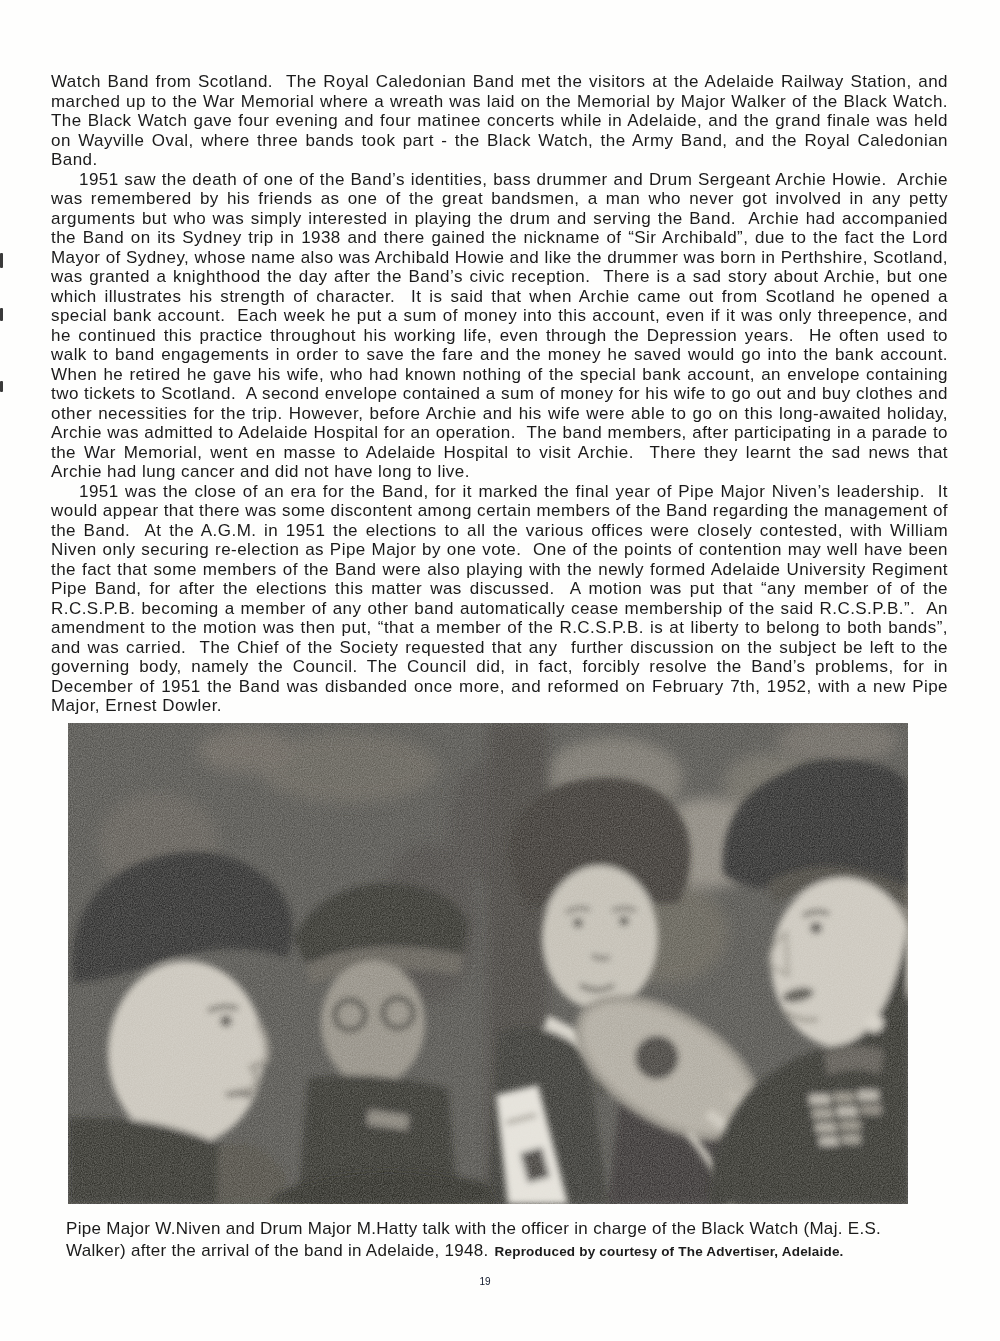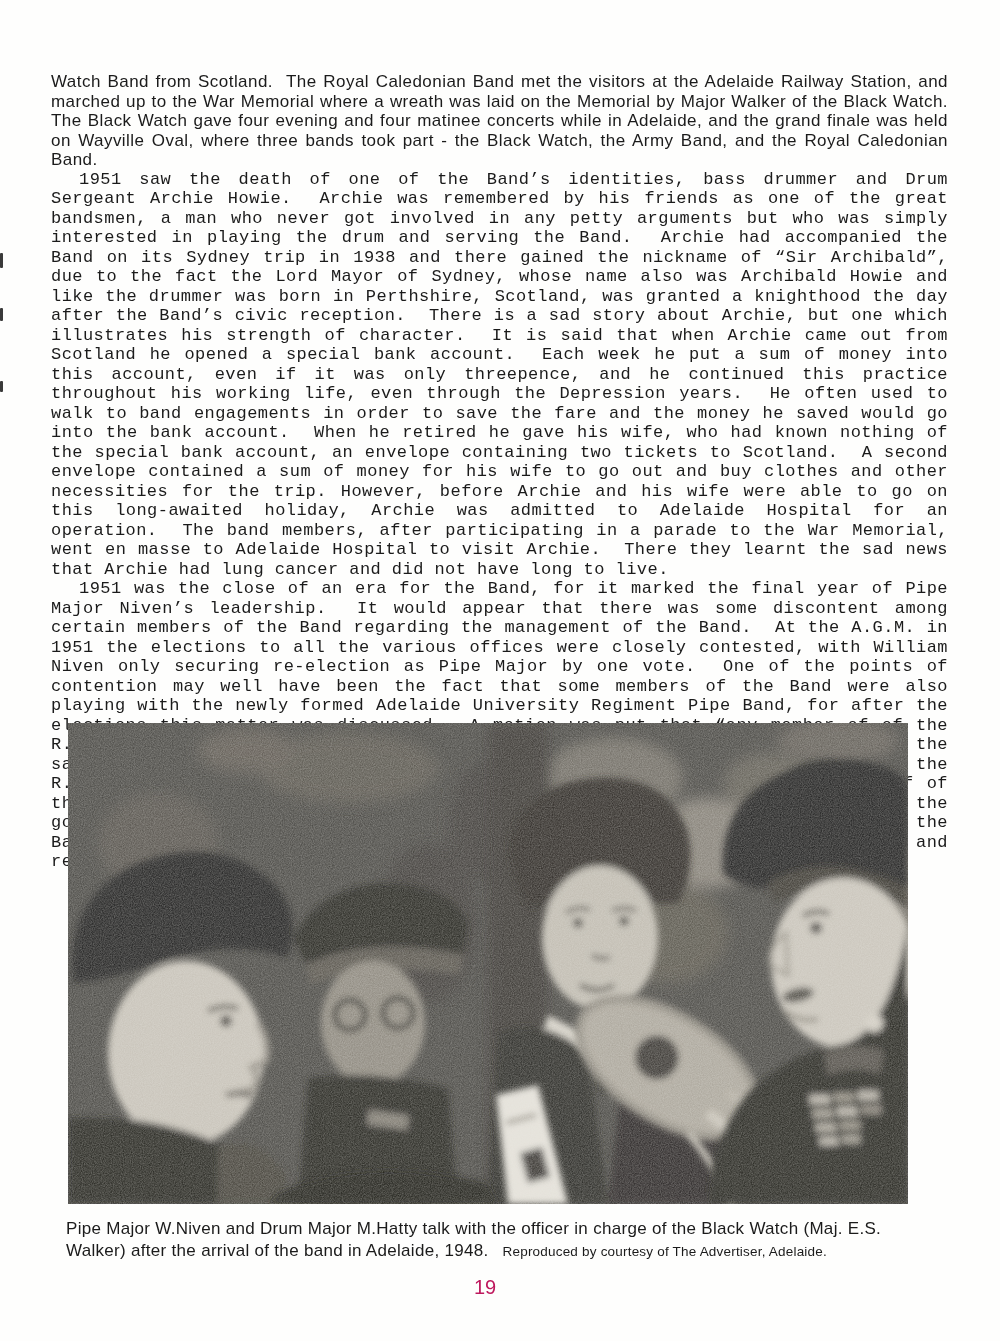--- a/index.html
+++ b/index.html
@@ -21,21 +21,21 @@
   }
   .text-block p {
     margin: 0;
     font-size: 17px;
     line-height: 19.5px;
     letter-spacing: 0.45px;
     text-align: justify;
     white-space: pre-wrap;
     color: #1b1b1b;
   }
-  .text-block p.indent { text-indent: 28px; font-family: Liberation Mono, monospace; }
+  .text-block p.indent { text-indent: 28px; }
   .photo-frame {
     position: absolute;
     left: 68px;
     top: 723px;
     width: 840px;
     height: 481px;
     margin: 0;
     overflow: hidden;
     background: #454440;
   }
@@ -48,30 +48,31 @@
     margin: 0;
     font-size: 17px;
     line-height: 21.5px;
     letter-spacing: 0.3px;
     text-align: left;
     color: #1b1b1b;
   }
   .caption .credit {
     font-size: 13.5px;
     letter-spacing: 0.2px;
-    margin-left: 14px;
+    margin-left: 6px;
+    font-weight: bold;
   }
   .page-number {
     position: absolute;
     left: 0;
     top: 1276px;
     width: 970px;
     text-align: center;
-    font-size: 20px;
-    color: #be185d;
+    font-size: 10px;
+    color: #0f172a;
   }
   .scan-artifact {
     position: absolute;
     left: 0;
     width: 3px;
     background: #3a3a3a;
     border-radius: 1px;
   }
   .sa-1 { top: 253px; height: 15px; }
   .sa-2 { top: 308px; height: 13px; }

